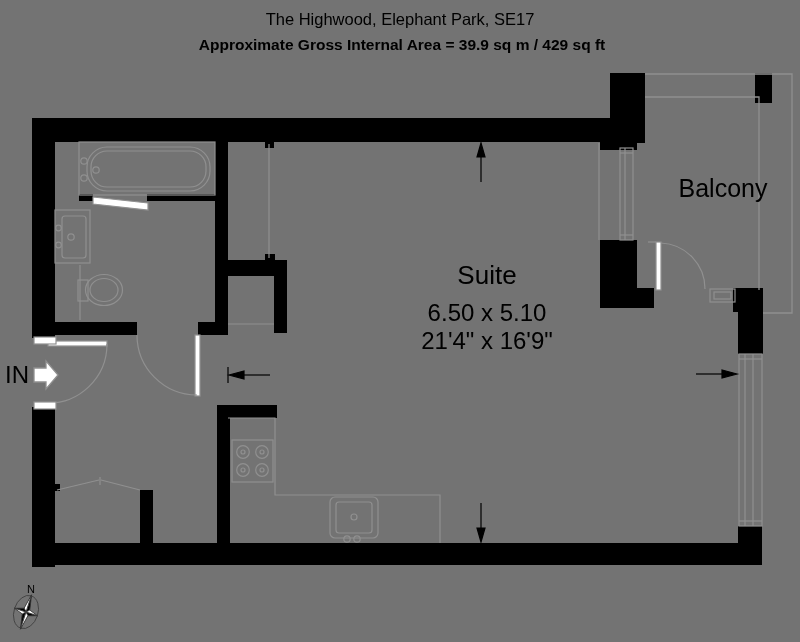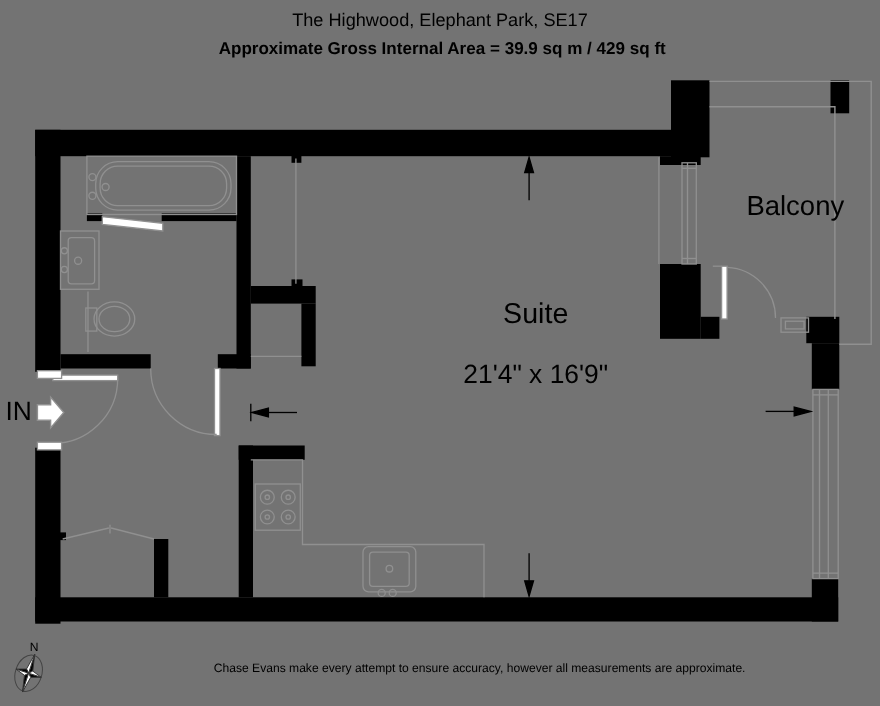--- a/index.html
+++ b/index.html
@@ -190,22 +190,22 @@
         <polygon points="14,612 23,615 26,612" fill="#ffffff"></polygon>
       </g>
     </g>
   </svg>
 
   <div class="label title" style="left:400px;top:19px;">The Highwood, Elephant Park, SE17</div>
   <div class="label subtitle" style="left:402px;top:45px;font-weight:bold;">Approximate Gross Internal Area = 39.9 sq m / 429 sq ft</div>
 
   <div class="label balcony-name" style="left:703px;top:188px;margin-left:20px;">Balcony</div>
 
-  <div class="label room-name" style="left:487px;top:285px;">Suite</div>
+  <div class="label room-name" style="left:487px;top:275px;">Suite</div>
+  <div class="label room-dim" style="left:487px;top:313px;">6.50 x 5.10</div>
   <div class="label room-dim" style="left:487px;top:341px;">21'4" x 16'9"</div>
 
   <div class="label in-label" style="left:17px;top:375px;">IN</div>
 
   <div class="label north-label" style="left:31px;top:589px;">N</div>
 
-  <div class="label footer-line" style="left:436px;top:608px;">Chase Evans make every attempt to ensure accuracy, however all measurements are approximate.</div>
 
 </div>
 
 </body></html>

